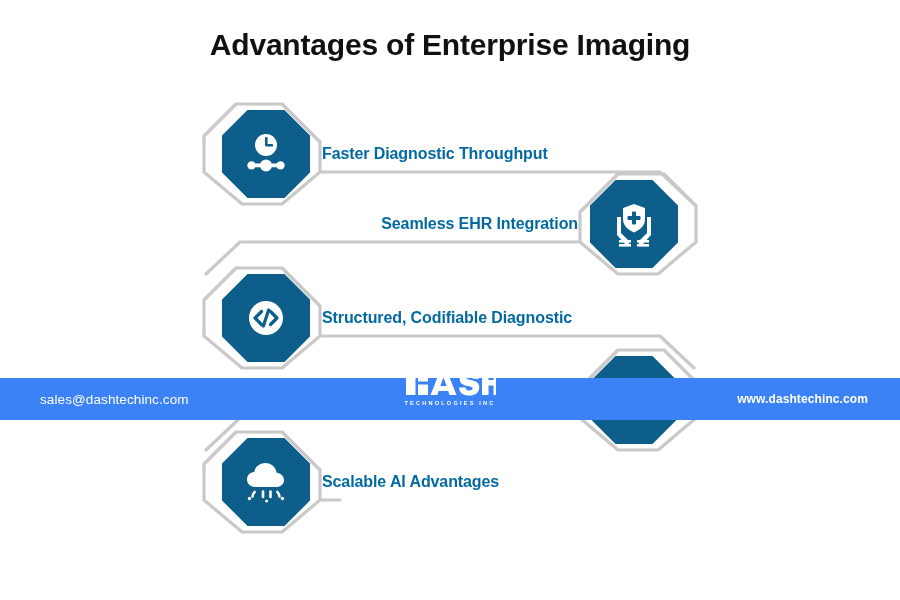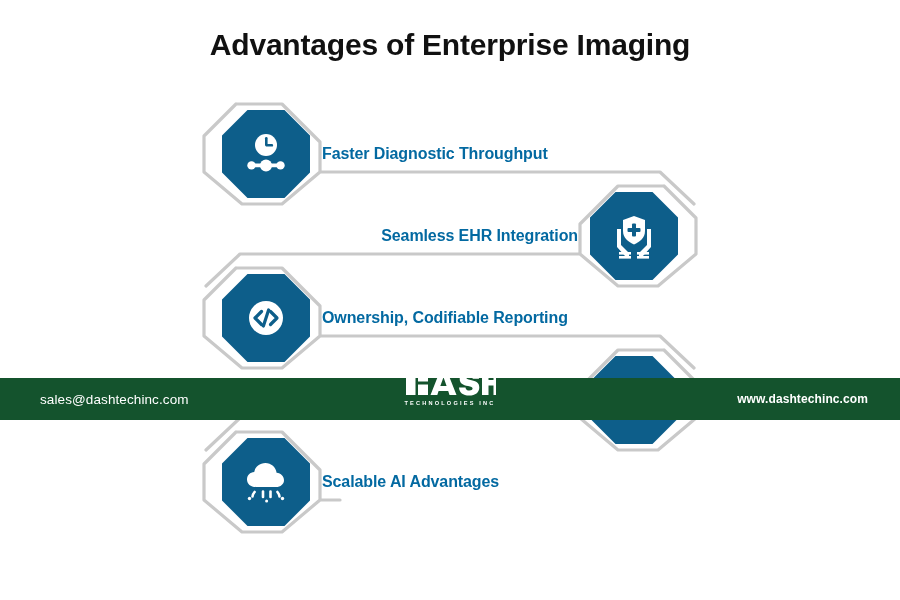--- a/index.html
+++ b/index.html
@@ -49,21 +49,21 @@
     display: flex; align-items: center; justify-content: center;
   }
   .badge.at-left  { left: 222px; }
   .badge.at-right { right: 222px; }
   .badge svg { display: block; }
 
   
   #footer {
     position: absolute; left: 0; bottom: 0;
     width: 900px; height: 42px;
-    background: #14532d;
+    background: #3b82f6;
     display: flex; align-items: center;
   }
   #footer-email {
     position: absolute; left: 40px;
     color: #ffffff; font-size: 13.5px; letter-spacing: 0.1px;
   }
   #footer-website {
     position: absolute; right: 32px;
     color: #ffffff; font-size: 12px; font-weight: bold; letter-spacing: 0.1px;
   }
@@ -96,21 +96,21 @@
         <rect x="25.6" y="16" width="7.5" height="2.6" rx="1.2" fill="#0d5e8a"></rect>
         <rect x="10" y="35.6" width="32" height="3.6" rx="1.8" fill="#ffffff"></rect>
         <circle cx="11.5" cy="37.4" r="4.2" fill="#ffffff"></circle>
         <circle cx="26" cy="37.4" r="6" fill="#ffffff"></circle>
         <circle cx="40.5" cy="37.4" r="4.2" fill="#ffffff"></circle>
       </svg>
     </div>
     <div class="row-label left-icon">Faster Diagnostic Throughput</div>
   </div>
 
-  <div class="row" style="top:180px;padding-left:48px;">
+  <div class="row" style="top:168px;padding-left:48px;">
     <svg class="ribbon-svg" viewBox="0 0 900 112">
       <path d="M664 6 L618 6 L580 44 L580 74 L240 74 L206 106 M664 6 L696 38 L696 74 L658 106 L618 106 L580 74" fill="none" stroke="#c9c9c9" stroke-width="3.2" stroke-linejoin="round" stroke-linecap="round"></path>
     </svg>
     <div class="badge at-right">
       <svg width="54" height="54" viewBox="0 0 54 54">
         <path d="M27 7 L38 11 L38 22 C38 29 32.5 33 27 35.5 C21.5 33 16 29 16 22 L16 11 Z" fill="#ffffff"></path>
         <rect x="25" y="14.5" width="4" height="13" rx="1" fill="#0d5e8a"></rect>
         <rect x="20.5" y="19" width="13" height="4" rx="1" fill="#0d5e8a"></rect>
         <path d="M14 20 L14 36 L22 44 L22 47 L18 47 L10 38 L10 20 Z" fill="#ffffff"></path>
         <path d="M40 20 L40 36 L32 44 L32 47 L36 47 L44 38 L44 20 Z" fill="#ffffff"></path>
@@ -128,21 +128,21 @@
       <path d="M236 6 L282 6 L320 44 L320 74 L660 74 L694 106 M236 6 L204 38 L204 74 L242 106 L282 106 L320 74" fill="none" stroke="#c9c9c9" stroke-width="3.2" stroke-linejoin="round" stroke-linecap="round"></path>
     </svg>
     <div class="badge at-left">
       <svg width="52" height="52" viewBox="0 0 52 52">
         <circle cx="26" cy="26" r="17" fill="#ffffff"></circle>
         <path d="M21.5 19.5 L15 26 L21.5 32.5" fill="none" stroke="#0d5e8a" stroke-width="3.2" stroke-linecap="round" stroke-linejoin="round"></path>
         <path d="M30.5 19.5 L37 26 L30.5 32.5" fill="none" stroke="#0d5e8a" stroke-width="3.2" stroke-linecap="round" stroke-linejoin="round"></path>
         <path d="M28.6 18 L23.4 34" fill="none" stroke="#0d5e8a" stroke-width="3.2" stroke-linecap="round"></path>
       </svg>
     </div>
-    <div class="row-label left-icon">Ownership, Codifiable Reporting</div>
+    <div class="row-label left-icon">Structured, Codifiable Diagnostic</div>
   </div>
 
   <div class="row" style="top:344px;">
     <svg class="ribbon-svg" viewBox="0 0 900 112">
       <path d="M664 6 L618 6 L580 44 L580 74 L240 74 L206 106 M664 6 L696 38 L696 74 L658 106 L618 106 L580 74" fill="none" stroke="#c9c9c9" stroke-width="3.2" stroke-linejoin="round" stroke-linecap="round"></path>
     </svg>
     <div class="badge at-right">
       <svg width="52" height="52" viewBox="0 0 52 52">
         <rect x="9" y="9" width="34" height="34" rx="7" fill="#ffffff"></rect>
         <path d="M15 18 L22.5 27 L28 21.5 L36.5 32" fill="none" stroke="#0d5e8a" stroke-width="3.4" stroke-linecap="round" stroke-linejoin="round"></path>

